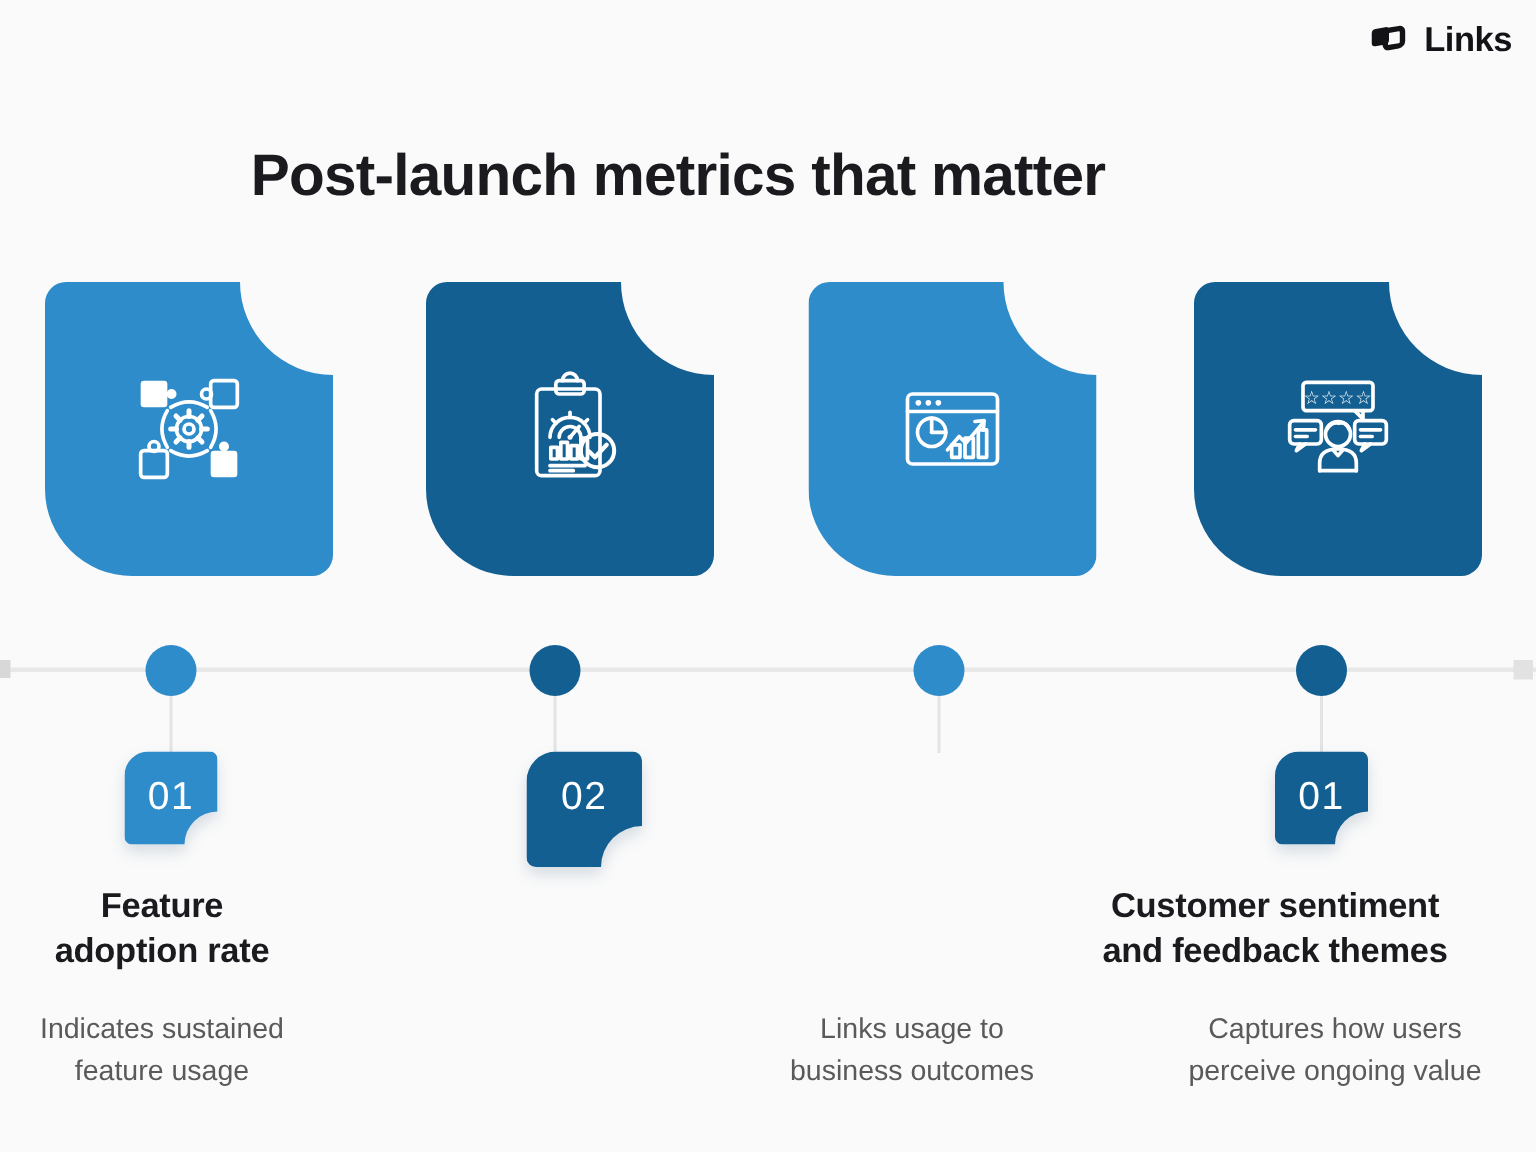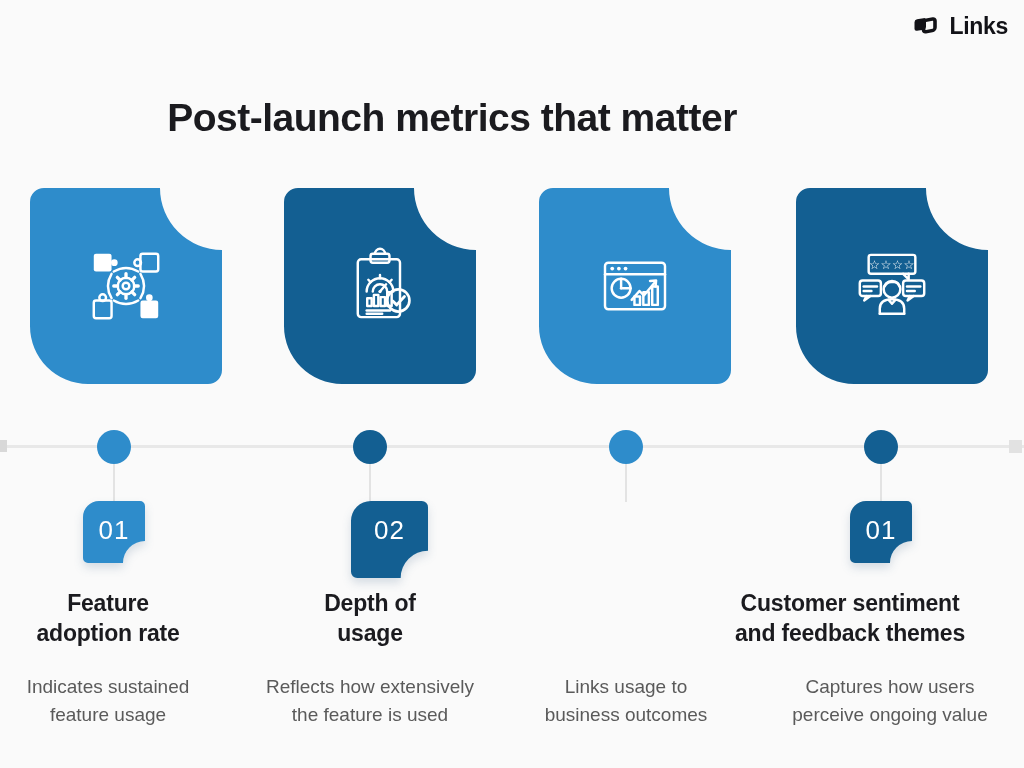--- a/index.html
+++ b/index.html
@@ -214,27 +214,23 @@
   </div>
   <div class="badge" style="left:850px;">
     <svg viewBox="0 0 62 62">
         <path class="fill-dark" d="M 16,0 H 57 A 5,5 0 0 1 62,5 V 40 A 22,22 0 0 0 40,62 H 5 A 5,5 0 0 1 0,57 V 16 A 16,16 0 0 1 16,0 Z"></path>
       </svg>
     <div class="num">01</div>
   </div>
 
   <div class="step-title" style="left:-22px;">Feature
 adoption rate</div>
-  <div class="step-title" style="left:240px;">Depth of
-usage</div>
   <div class="step-title" style="left:720px;">Customer sentiment
 and feedback themes</div>
 
   <div class="step-desc" style="left:-32px;">Indicates sustained
 feature usage</div>
-  <div class="step-desc" style="left:230px;">Reflects how extensively
-the feature is used</div>
-  <div class="step-desc" style="left:486px;">Links usage to
+  <div class="step-desc" style="left:468px;">Links usage to
 business outcomes</div>
   <div class="step-desc" style="left:750px;">Captures how users
 perceive ongoing value</div>
 
 </div>
 
 </body></html>

